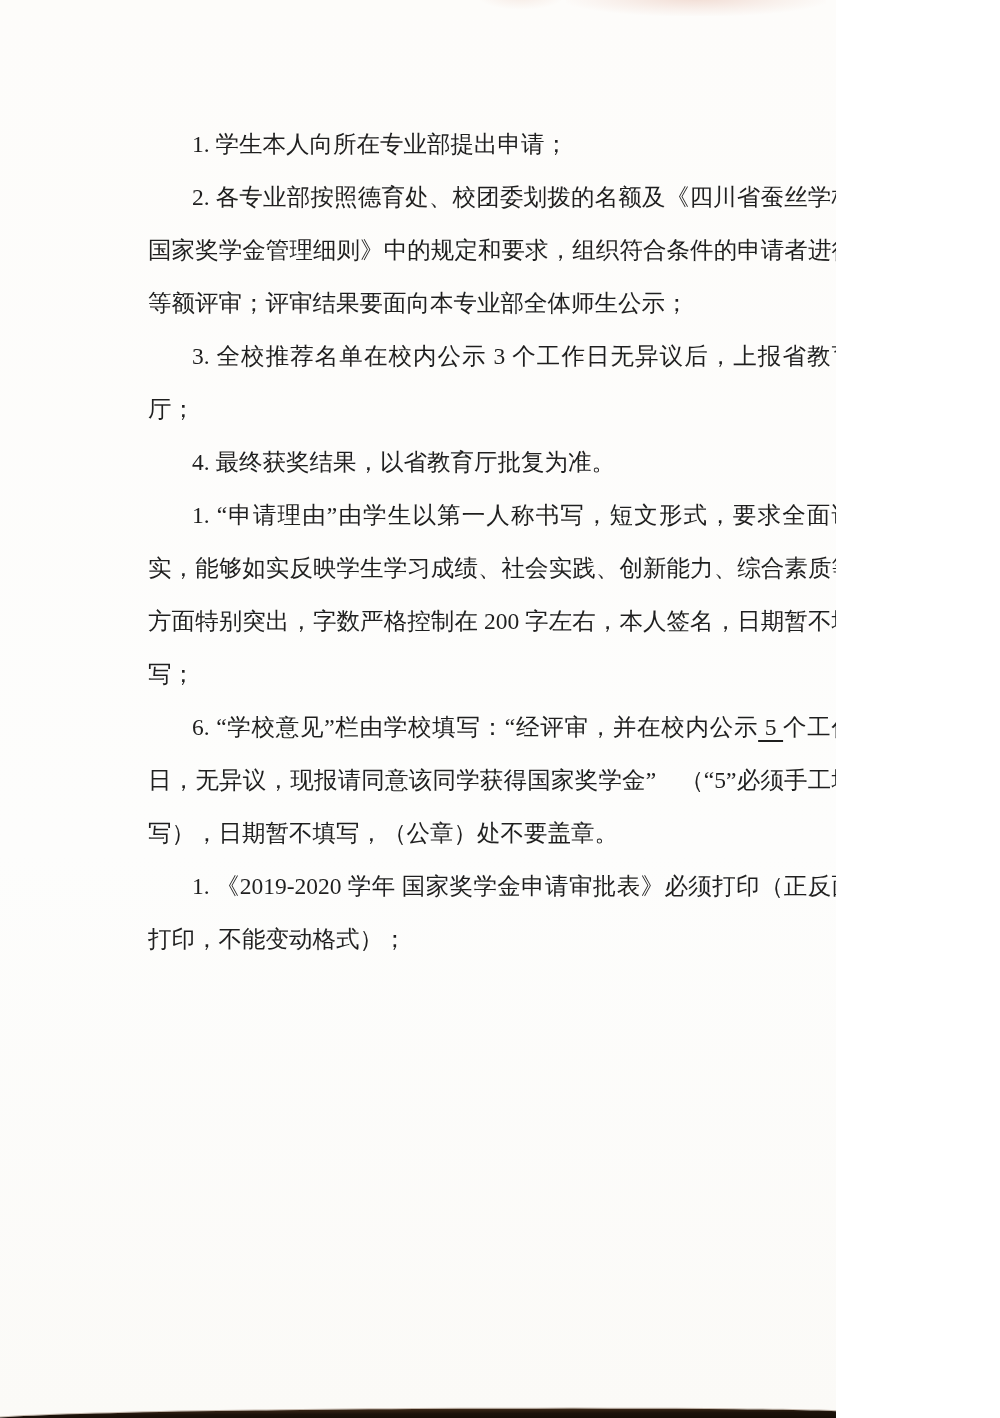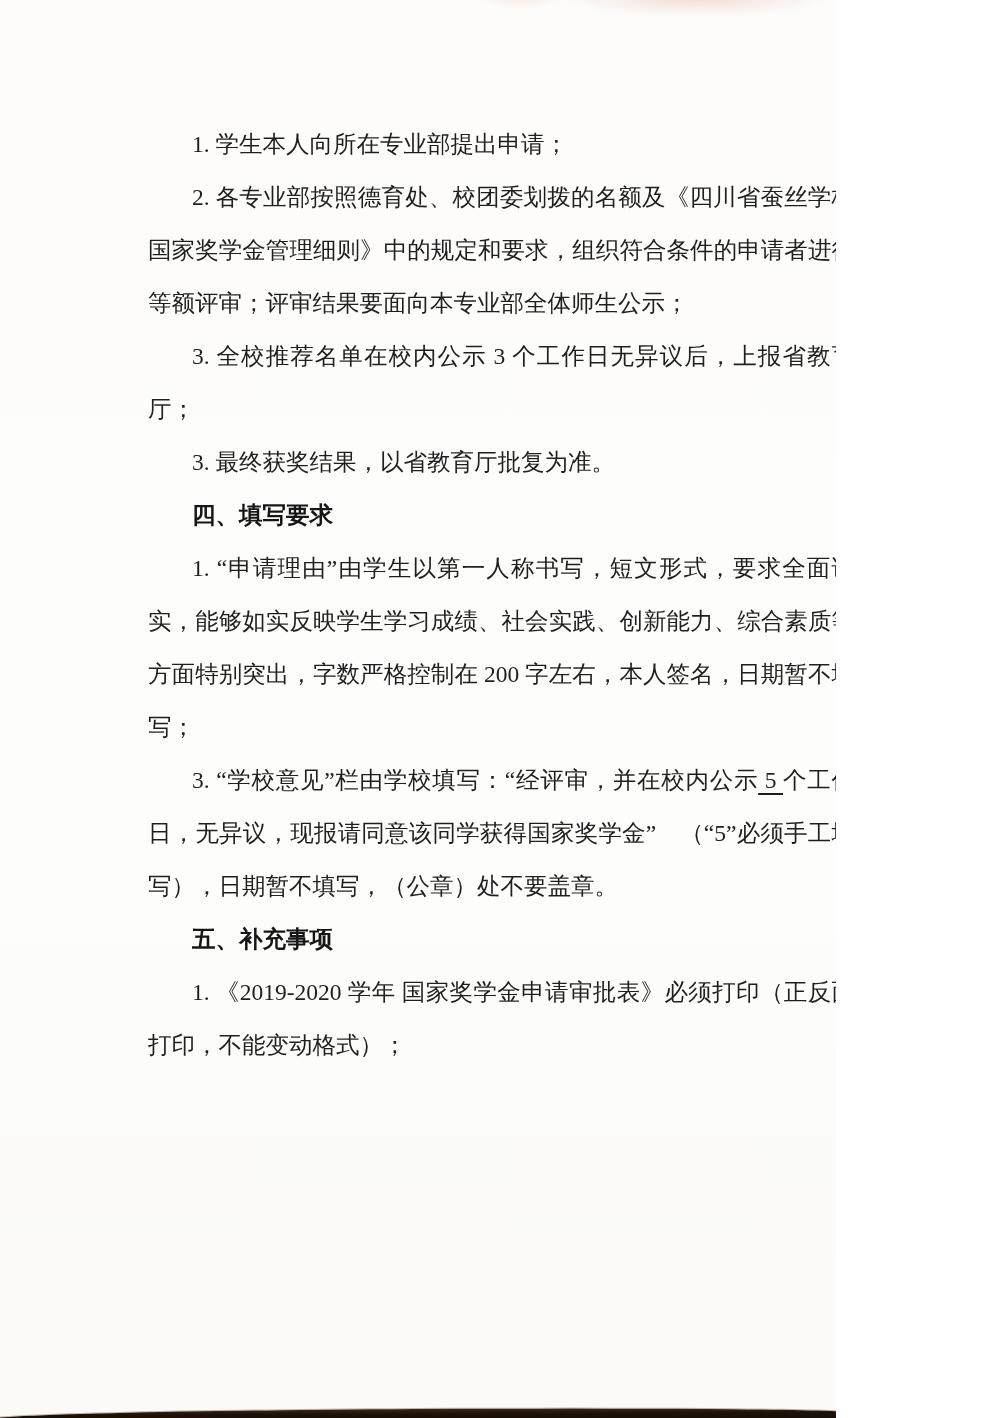--- a/index.html
+++ b/index.html
@@ -81,25 +81,23 @@
 
 <div class="page">
 
   <div class="smudge-top-right"></div>
   <div class="smudge-top-mid"></div>
 
   <div class="doc">
     <p>1. 学生本人向所在专业部提出申请；</p>
     <p>2. 各专业部按照德育处、校团委划拨的名额及《四川省蚕丝学校国家奖学金管理细则》中的规定和要求，组织符合条件的申请者进行等额评审；评审结果要面向本专业部全体师生公示；</p>
     <p>3. 全校推荐名单在校内公示 3 个工作日无异议后，上报省教育厅；</p>
-    <p>3. 最终获奖结果，以省教育厅批复为准。</p>
+    <p>4. 最终获奖结果，以省教育厅批复为准。</p>
 
-    <p class="hd">四、填写要求</p>
     <p>1. “申请理由”由学生以第一人称书写，短文形式，要求全面详实，能够如实反映学生学习成绩、社会实践、创新能力、综合素质等方面特别突出，字数严格控制在 200 字左右，本人签名，日期暂不填写；</p>
-    <p><span>3. “学校意见”栏由学校填写：“经评审，并在校内公示</span><span class="u5"> 5 </span><span>个工作日，无异议，现报请同意该同学获得国家奖学金”　（“5”必须手工填写），日期暂不填写，（公章）处不要盖章。</span></p>
+    <p><span>6. “学校意见”栏由学校填写：“经评审，并在校内公示</span><span class="u5"> 5 </span><span>个工作日，无异议，现报请同意该同学获得国家奖学金”　（“5”必须手工填写），日期暂不填写，（公章）处不要盖章。</span></p>
 
-    <p class="hd">五、补充事项</p>
     <p>1. 《2019-2020 学年 国家奖学金申请审批表》必须打印（正反面打印，不能变动格式）；</p>
   </div>
 
   <div class="scan-edge"></div>
 
 </div>
 
 </body></html>

